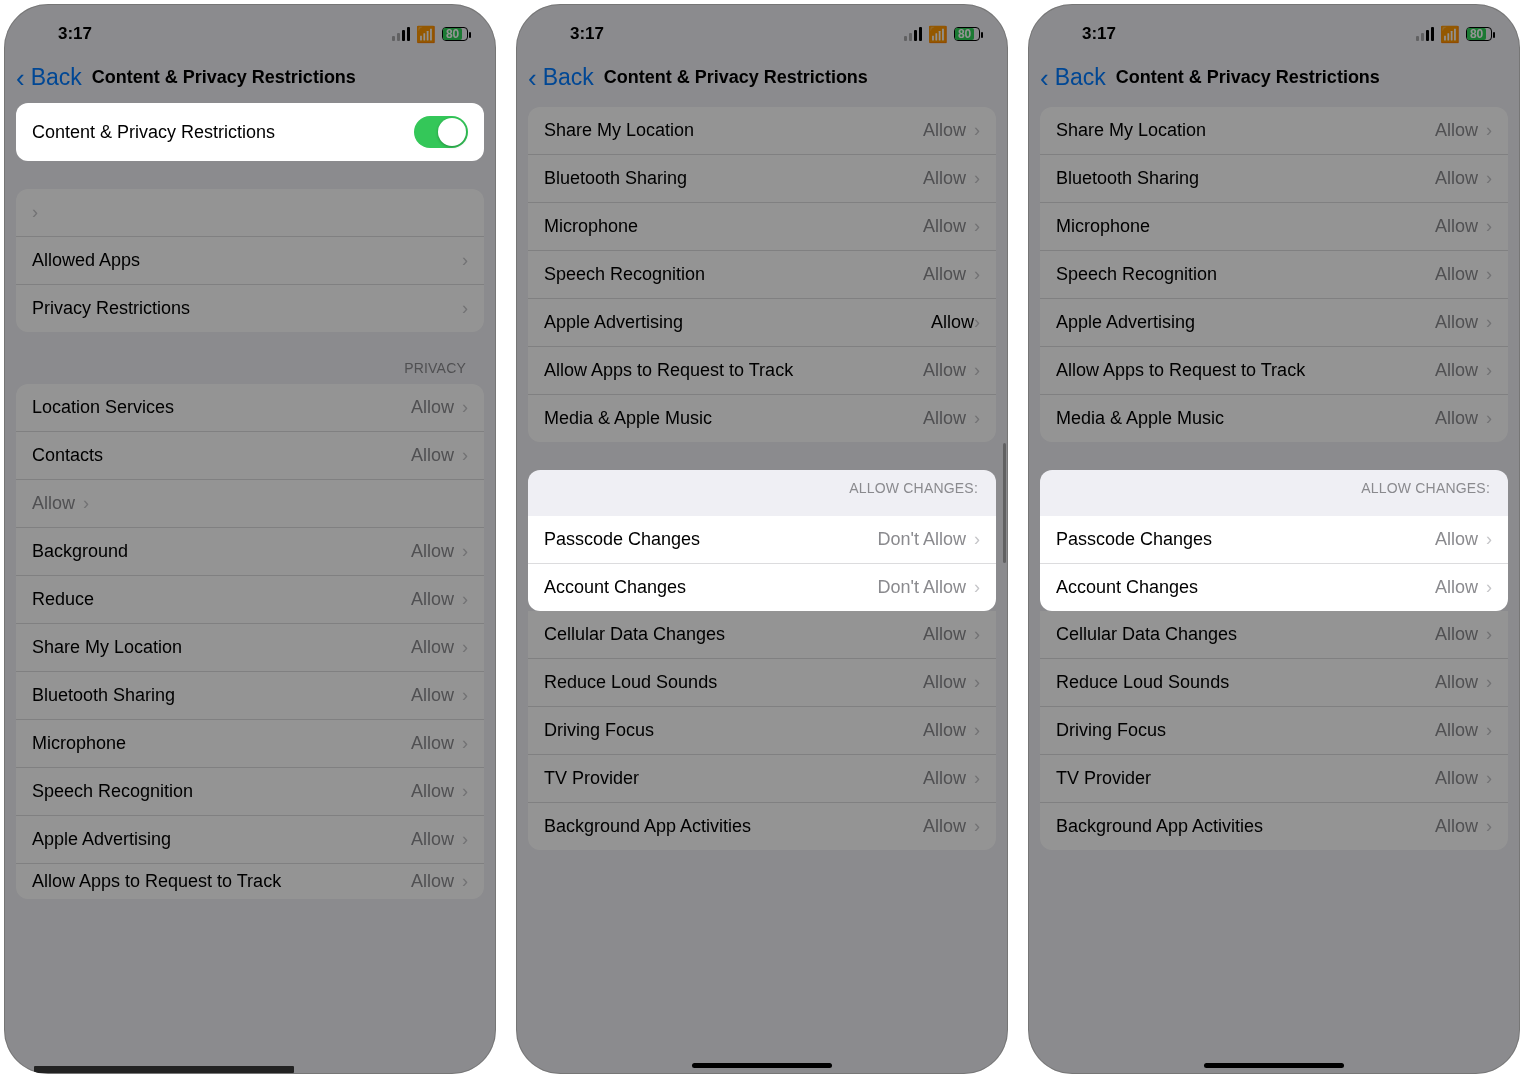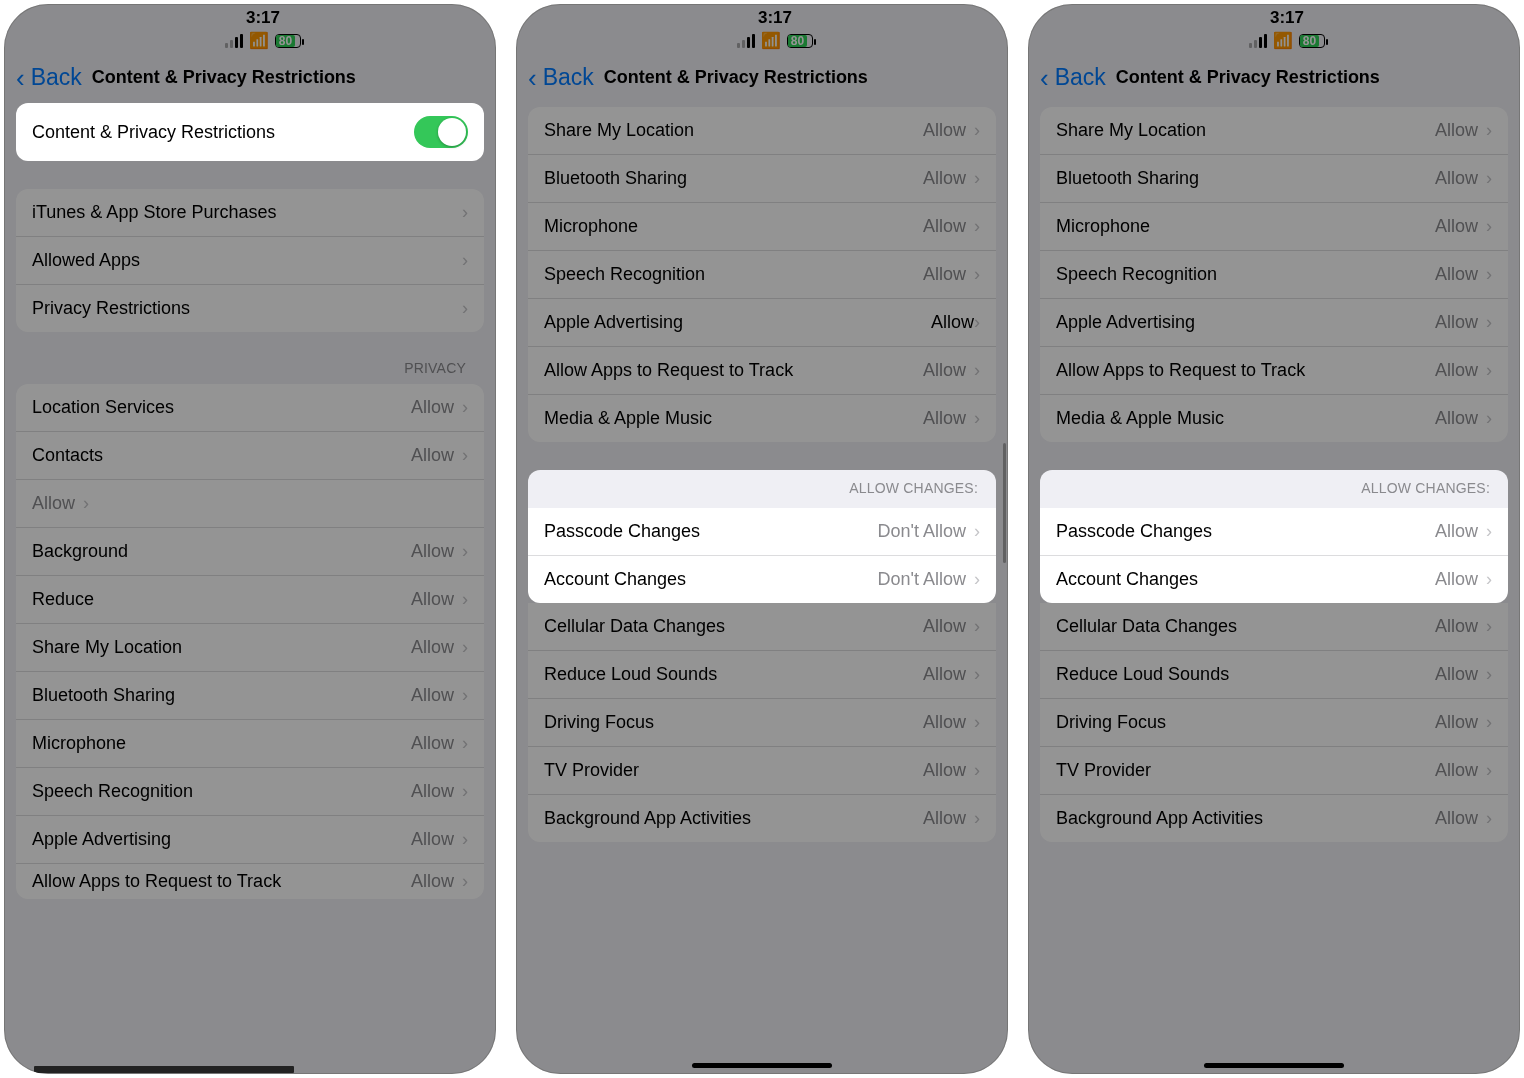--- a/index.html
+++ b/index.html
@@ -26,26 +26,25 @@
     position: absolute;
     inset: 0;
     background: rgba(0,0,0,0.42);
     pointer-events: none;
     z-index: 50;
   }
   .status-bar {
     display: flex;
     justify-content: space-between;
     align-items: center;
-    padding: 4px 28px 6px 54px;
+    padding: 14px 28px 6px 54px;
     font-size: 17px;
     font-weight: 600;
     color: #000;
     height: 52px;
-    flex-direction: column;
   }
   .status-right { display:flex; align-items:center; gap:6px; }
   .sig-bars { display:inline-flex; align-items:flex-end; gap:2px; }
   .sig-bars span { width:3px; background:#000; border-radius:1px; }
   .sig-bars span:nth-child(1){height:5px;opacity:.3}
   .sig-bars span:nth-child(2){height:8px;opacity:.3}
   .sig-bars span:nth-child(3){height:11px;}
   .sig-bars span:nth-child(4){height:14px;}
   .wifi-ic { font-size:16px; }
   .batt {
@@ -73,21 +72,21 @@
   .chev { color:#c5c5c8; font-size:18px; }
   .toggle { width:54px; height:32px; background:#34c759; border-radius:16px; position:relative; }
   .toggle::after{content:'';position:absolute;right:2px;top:2px;width:28px;height:28px;background:#fff;border-radius:50%;box-shadow:0 1px 3px rgba(0,0,0,0.3);}
   .highlight-wrap {
     position: relative;
     z-index: 100;
     border-radius:12px;
   }
   .highlight-wrap .group, .highlight-wrap.group { box-shadow:none; }
   .highlight-wrap .group-header {
-    background:#efeff4; padding-top:10px; padding-bottom:12px;
+    background:#efeff4; padding-top:10px; padding-bottom:20px;
     border-top-left-radius:12px; border-top-right-radius:12px;
   }
   .scrollbar-ind {
     position:absolute; right:2px; top:340px; width:3px; height:120px;
     background:rgba(0,0,0,0.3); border-radius:2px;
   }
   .home-ind {
     position:absolute; bottom:6px; left:50%; transform:translateX(-50%);
     width:140px; height:5px; background:#000; border-radius:3px; z-index:20;
   }
@@ -133,21 +132,20 @@
         <div class="row">
           <span class="row-left">Content &amp; Privacy Restrictions</span>
           <span class="toggle"></span>
         </div>
       </div>
     </div>
 
     <div class="section-wrap" style="margin-top:28px">
       <div class="group">
         <div class="row">
-          <span class="row-left">iTunes &amp; App Store Purchases</span>
           <span class="row-right">
               <span class="chev">›</span>
             </span>
         </div>
         <div class="row">
           <span class="row-left">Allowed Apps</span>
           <span class="row-right">
               <span class="chev">›</span>
             </span>
         </div>

